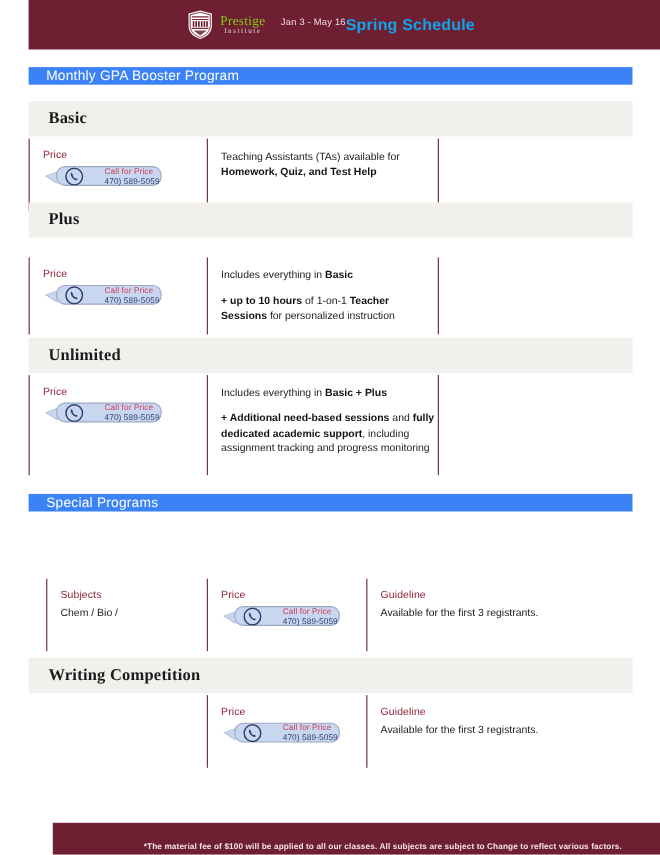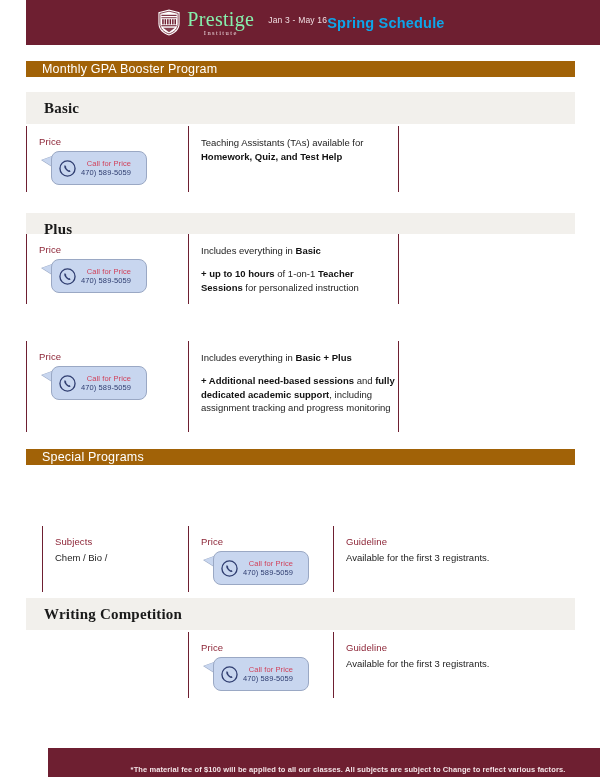--- a/index.html
+++ b/index.html
@@ -50,22 +50,22 @@
     display: block;
   }
   .brand-text {
     display: flex;
     flex-direction: column;
     align-items: center;
     line-height: 1;
   }
   .brand-name {
     font-family: "Liberation Serif", serif;
-    font-size: 20px;
-    color: #86efac;
+    font-size: 12px;
+    color: #84cc16;
     letter-spacing: .3px;
   }
   .brand-sub {
     font-family: "Liberation Serif", serif;
     font-size: 6.5px;
     color: #e8d3d8;
     letter-spacing: 1.4px;
     margin-top: 1px;
   }
   .banner-dates {
@@ -84,21 +84,21 @@
     color: #0ea5e9;
     letter-spacing: .2px;
   }
 
   
   .section-bar {
     position: absolute;
     left: 26px;
     width: 549px;
     height: 16px;
-    background: #a16207;
+    background: #3b82f6;
     display: flex;
     align-items: center;
   }
   .section-bar span {
     padding-left: 16px;
     color: #ffffff;
     font-size: 12.5px;
     letter-spacing: .2px;
   }
 
@@ -157,29 +157,28 @@
     position: relative;
     margin-top: 3px;
     margin-left: 12px;
     width: 96px;
     height: 34px;
   }
   .bubble {
     position: absolute;
     left: 0; top: 0;
     width: 96px;
-    height: 34px;
+    height: 18px;
     background: #c8d6ef;
     border: 1px solid #9aa8c4;
     border-radius: 8px;
     display: flex;
     align-items: center;
-    gap: 5px;
+    gap: 19px;
     padding-left: 7px;
-    text-align: right;
   }
   .bubble-tail {
     position: absolute;
     left: -9px;
     top: 5px;
     width: 0; height: 0;
     border-top: 4px solid transparent;
     border-bottom: 7px solid transparent;
     border-right: 11px solid #c8d6ef;
     filter: drop-shadow(-1px 0 0 #9aa8c4);
@@ -276,21 +275,21 @@
           </div>
         </div>
       </div>
     </div>
     <div class="cell" style="left:162px; width:210px">
       <div class="field-text"><span><span>Teaching Assistants (TAs) available for </span><b>Homework, Quiz, and Test Help</b></span></div>
     </div>
     <div class="cell" style="left:372px; width:177px"></div>
   </div>
 
-  <div class="tier-title" style="top:213px">
+  <div class="tier-title" style="top:184px">
     <span>Plus</span>
   </div>
   <div class="row" style="top:234px; height:70px">
     <div class="cell" style="left:0; width:162px">
       <div class="field-label">Price</div>
       <div class="bubble-wrap">
         <div class="bubble-tail"></div>
         <div class="bubble">
           <svg class="phone-icon" viewBox="0 0 18 18">
             <circle cx="9" cy="9" r="8" fill="none" stroke="#2f3d70" stroke-width="1.4"></circle>
@@ -302,20 +301,23 @@
           </div>
         </div>
       </div>
     </div>
     <div class="cell" style="left:162px; width:210px">
       <div class="field-text"><span><span>Includes everything in </span><b>Basic</b></span><span class="gap"></span><span><b>+ up to 10 hours</b><span> of 1-on-1 </span><b>Teacher Sessions</b><span> for personalized instruction</span></span></div>
     </div>
     <div class="cell" style="left:372px; width:177px"></div>
   </div>
 
+  <div class="tier-title" style="top:307px">
+    <span>Unlimited</span>
+  </div>
   <div class="row" style="top:341px; height:91px">
     <div class="cell" style="left:0; width:162px">
       <div class="field-label">Price</div>
       <div class="bubble-wrap">
         <div class="bubble-tail"></div>
         <div class="bubble">
           <svg class="phone-icon" viewBox="0 0 18 18">
             <circle cx="9" cy="9" r="8" fill="none" stroke="#2f3d70" stroke-width="1.4"></circle>
             <path d="M6.3 5.2 C5.3 6.2 5.4 7.8 6.4 9.3 C7.4 10.9 9.1 12.3 10.5 12.6 C11.4 12.8 12 12.4 12.3 11.8 L10.9 10.6 C10.6 10.9 10.2 11 9.9 10.8 C9.1 10.4 8 9.2 7.6 8.3 C7.4 7.9 7.5 7.6 7.8 7.3 Z" fill="#2f3d70"></path>
           </svg>

